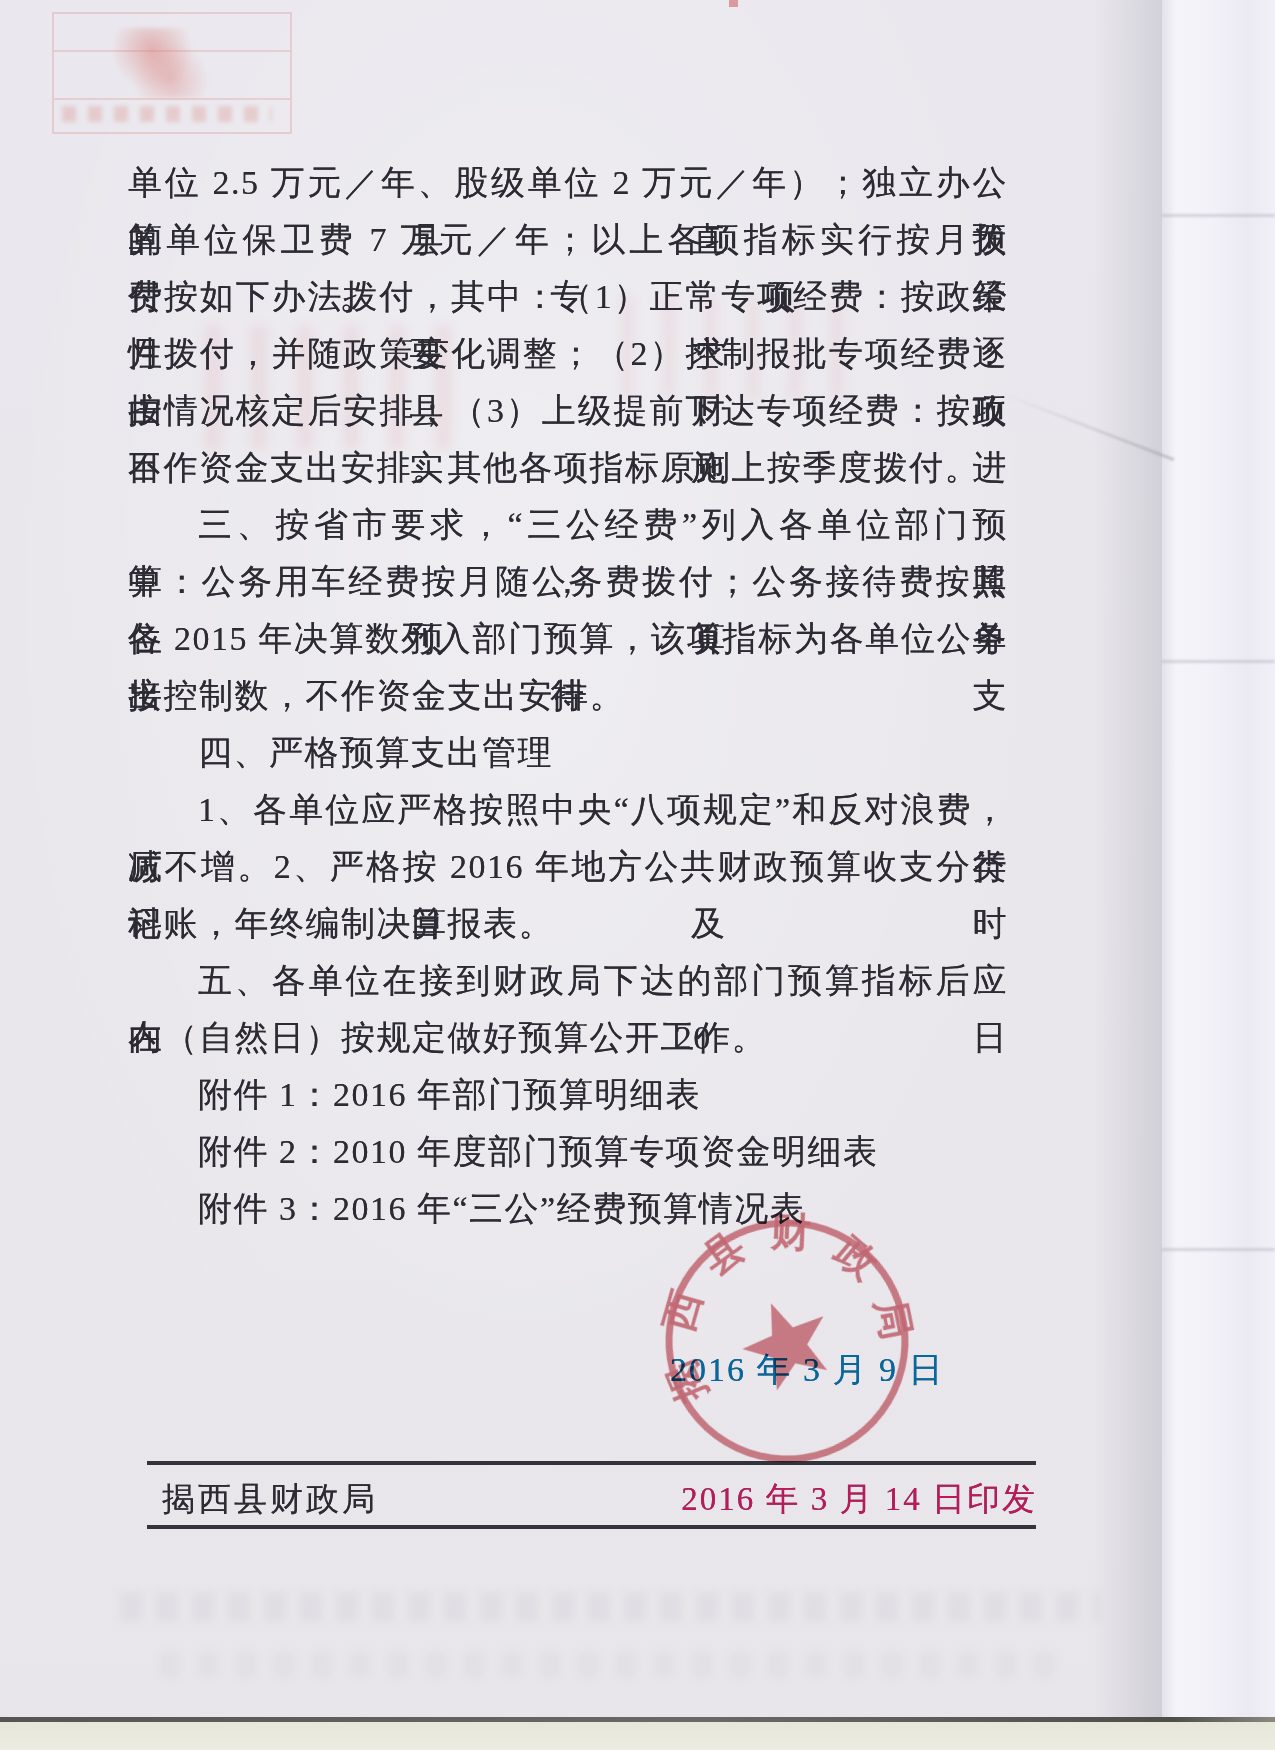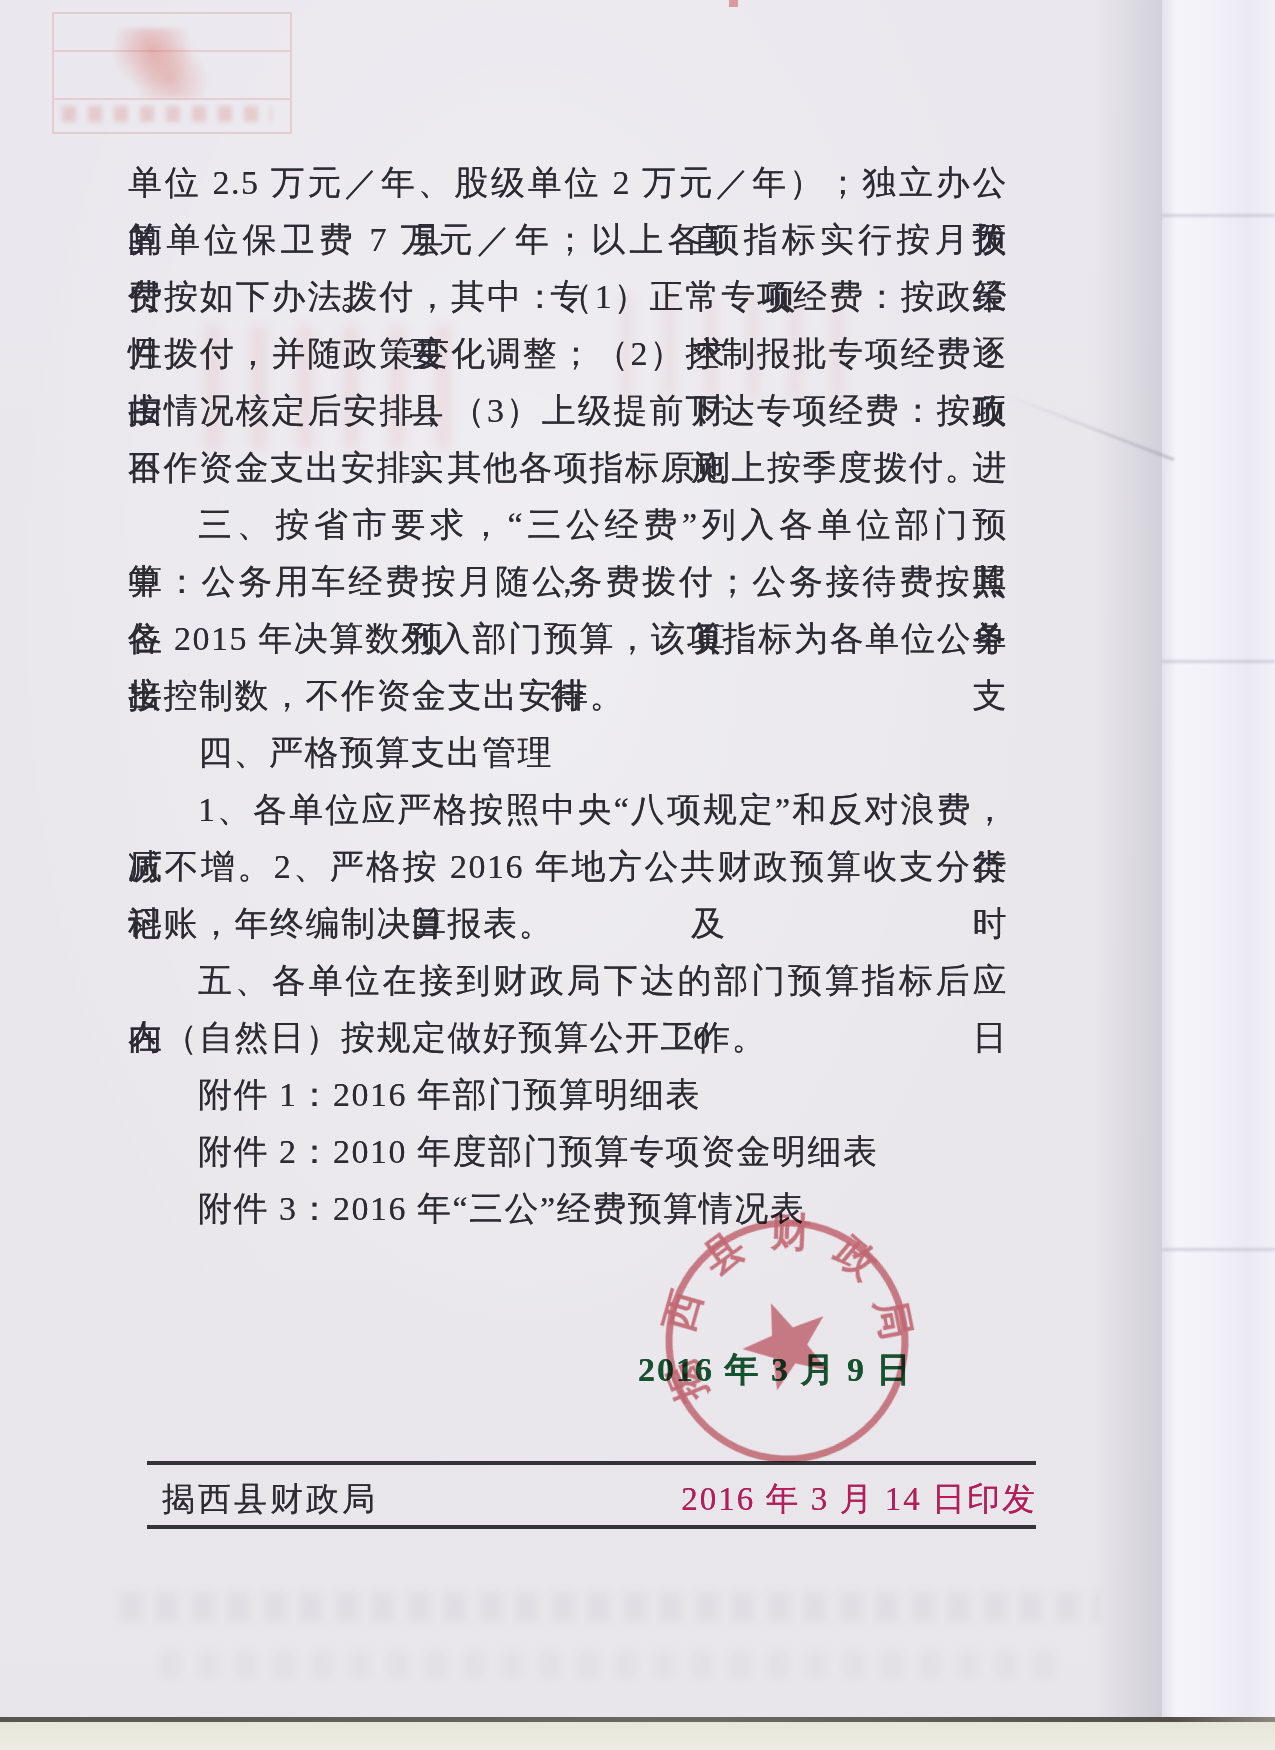--- a/index.html
+++ b/index.html
@@ -84,24 +84,23 @@
   }
   .line{
     height:57px;line-height:57px;font-size:34px;letter-spacing:1.5px;
     text-shadow:0 0 .5px rgba(44,43,51,.8);
     white-space:normal;
   }
   .line.fill{text-align:justify;text-align-last:justify;}
   .line.indent{text-indent:70px;}
 
   .sign-date{
-    position:absolute;left:638px;top:1341px;height:57px;line-height:57px;
-    font-size:34px;letter-spacing:2px;color:#14532d;
+    position:absolute;left:670px;top:1341px;height:57px;line-height:57px;
+    font-size:34px;letter-spacing:2px;color:#0369a1;
     text-shadow:0 0 .5px rgba(44,43,51,.8);
-    font-weight:bold;
   }
 
   
   .footer-rule{position:absolute;left:147px;width:889px;height:4px;background:#34333b;}
   .footer-rule.r1{top:1461px;}
   .footer-rule.r2{top:1525px;}
   .footer-issuer{
     position:absolute;left:162px;top:1476px;height:46px;line-height:46px;
     font-size:33px;letter-spacing:3px;color:#2c2b33;
     text-shadow:0 0 .5px rgba(44,43,51,.8);

